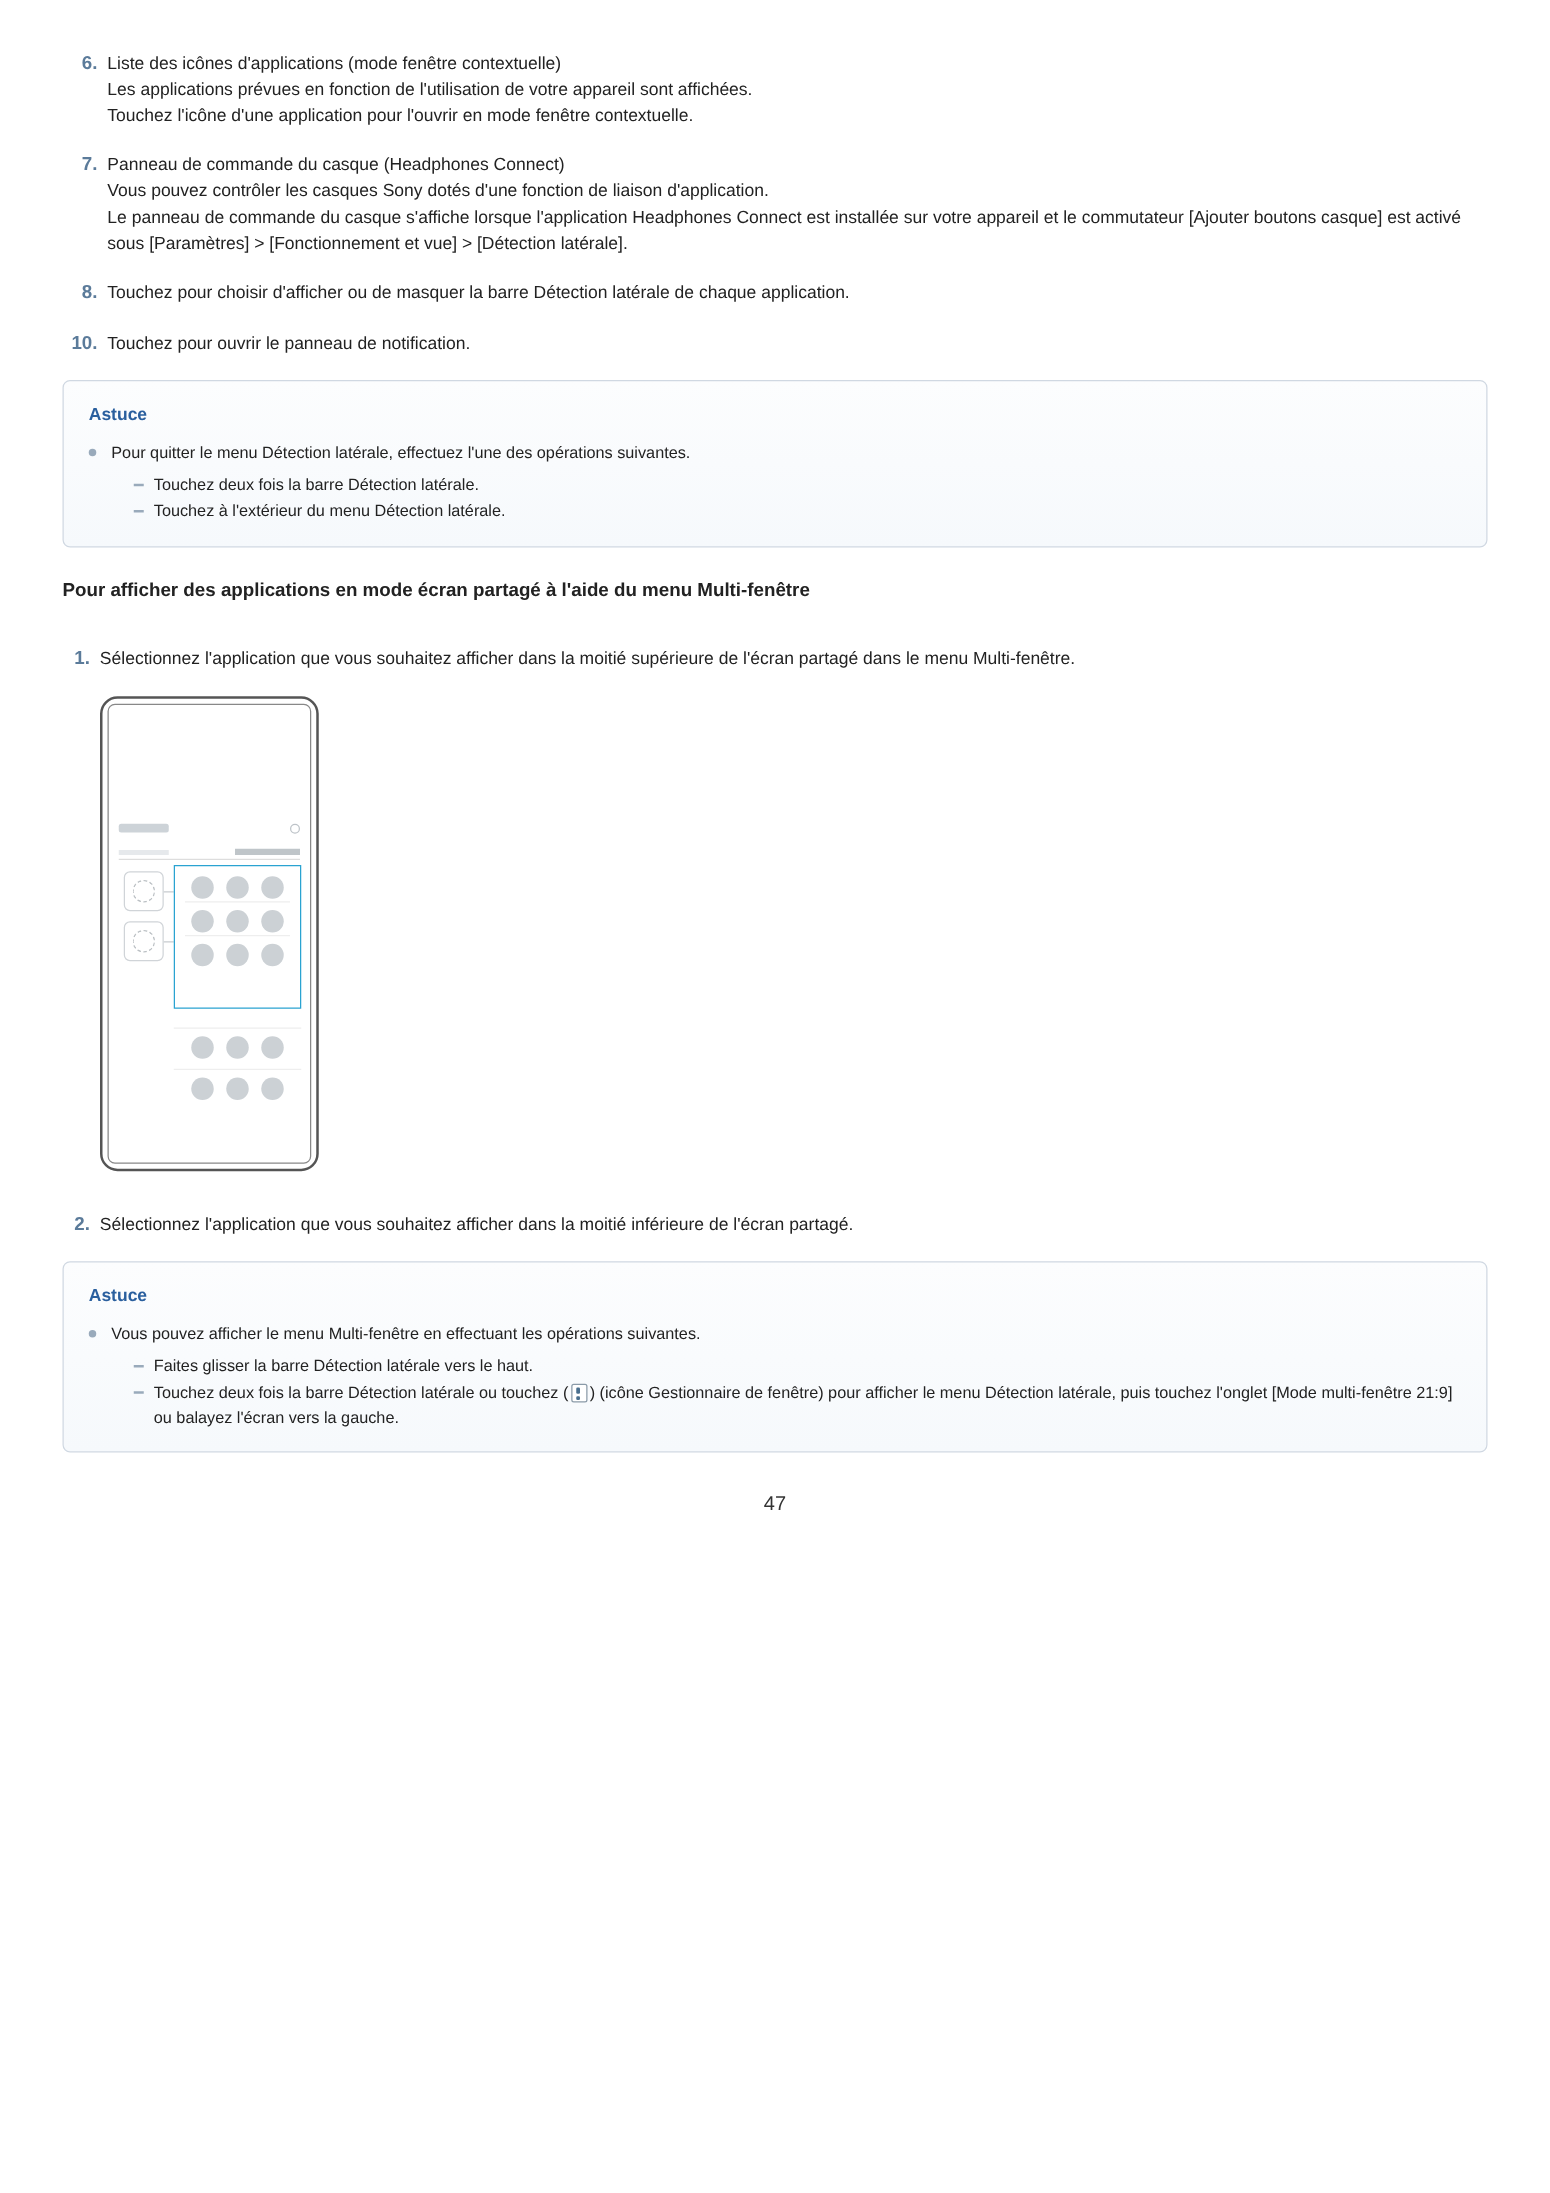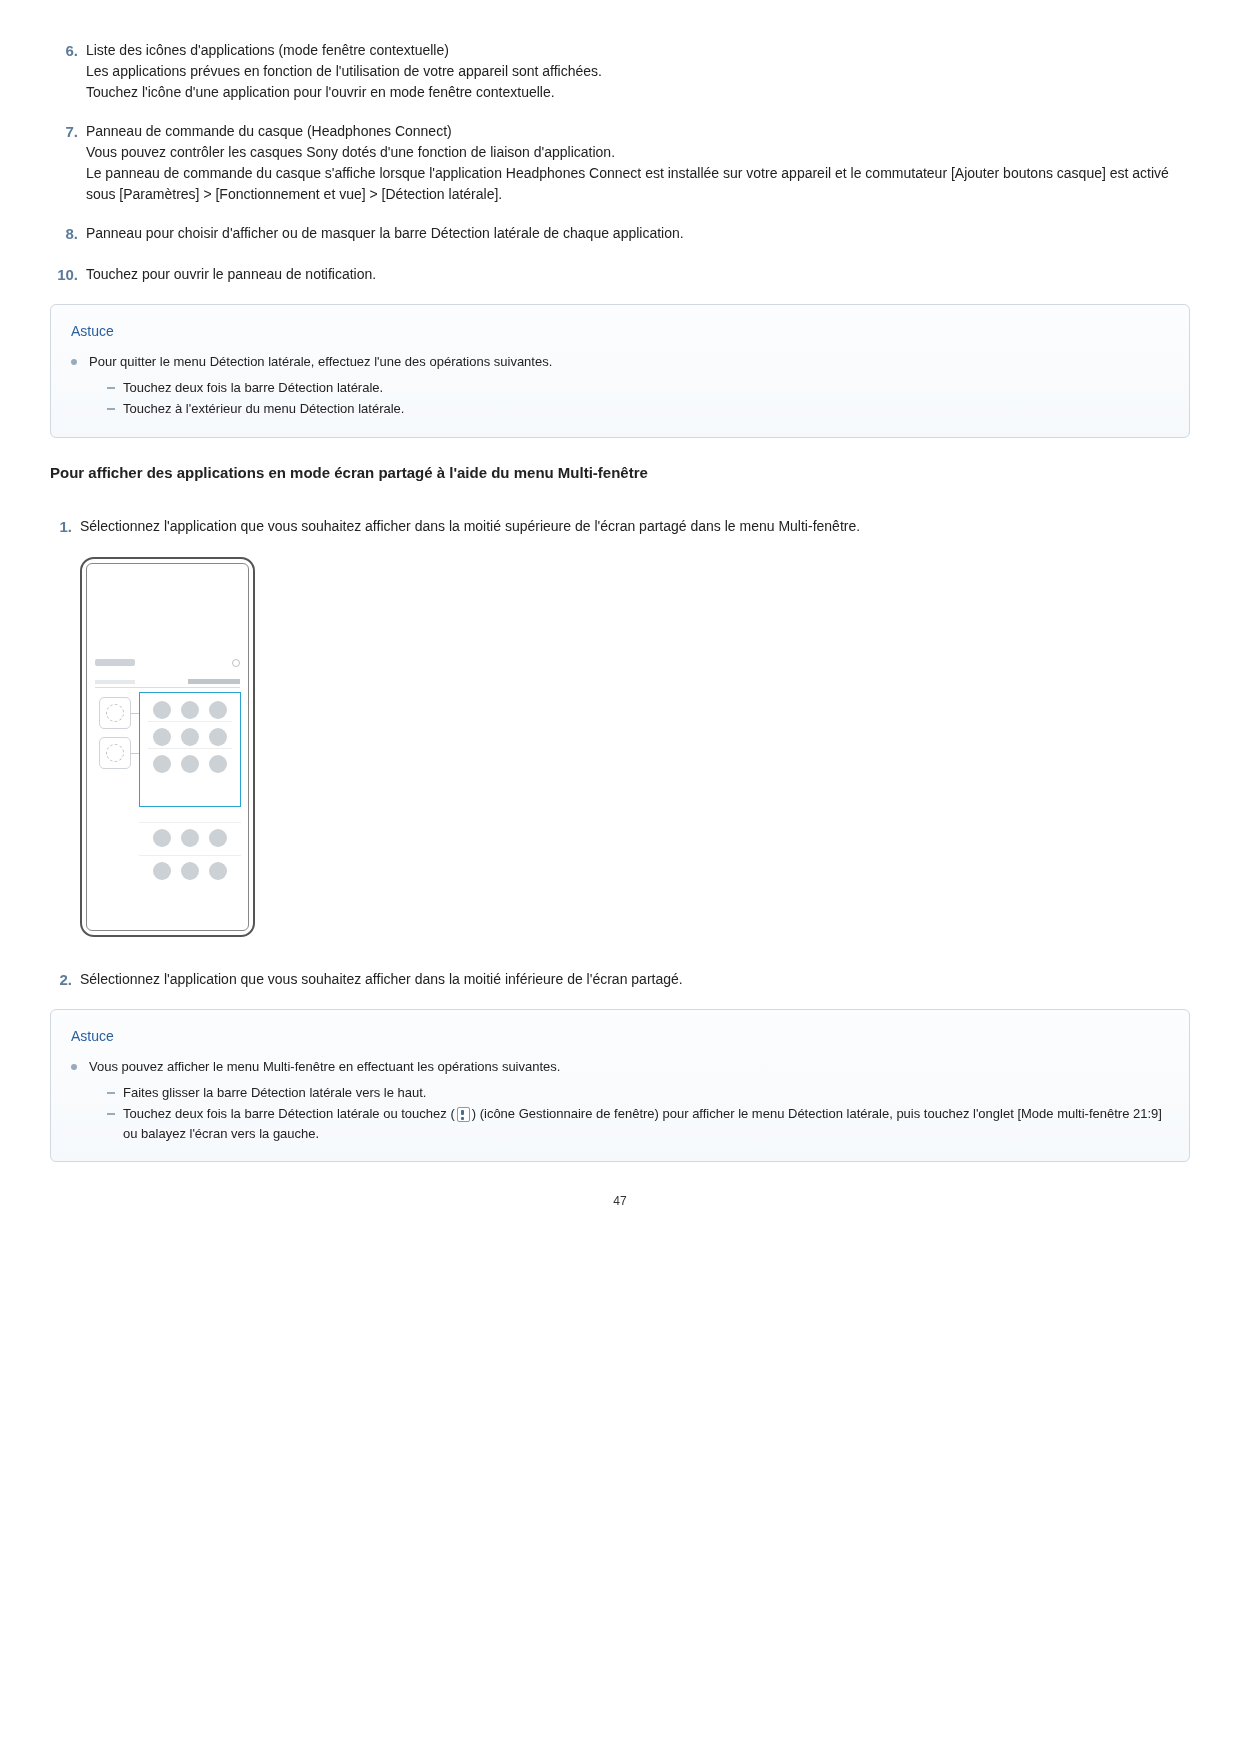--- a/index.html
+++ b/index.html
@@ -34,21 +34,21 @@
   .list-sub .body { width: calc(100% - 34px); }
   .tip-box {
     border: 1px solid #d0d8e2;
     border-radius: 6px;
     background: linear-gradient(#fcfdfe,#f6f9fc);
     padding: 16px 20px 16px 20px;
     margin: 18px 0 20px 0;
   }
   .tip-title {
     color: #2a5f9e;
-    font-weight: normal;
+    font-weight: bold;
     font-size: 14px;
     margin-bottom: 10px;
   }
   .tip-box ul.bullets {
     list-style: none;
     padding: 0;
     margin: 0;
   }
   .tip-box ul.bullets > li {
     position: relative;
@@ -248,21 +248,21 @@
   .inline-icon::after {
     content: "";
     position: absolute;
     left: 3px; bottom: 1px;
     width: 3px; height: 3px;
     background: #4a6f8e;
     border-radius: 1px;
   }
   .page-num {
     text-align: center;
-    font-size: 12px;
+    font-size: 16px;
     color: #333;
     margin-top: 30px;
   }
 </style>
 </head>
 <body>
 
 <ul class="list-main">
   <li>
     <span class="num">6.</span>
@@ -275,21 +275,21 @@
   <li>
     <span class="num">7.</span>
     <span class="body">
       <span>Panneau de commande du casque (Headphones Connect)</span><br>
       <span>Vous pouvez contrôler les casques Sony dotés d'une fonction de liaison d'application.</span><br>
       <span>Le panneau de commande du casque s'affiche lorsque l'application Headphones Connect est installée sur votre appareil et le commutateur [Ajouter boutons casque] est activé sous [Paramètres] &gt; [Fonctionnement et vue] &gt; [Détection latérale].</span>
     </span>
   </li>
   <li>
     <span class="num">8.</span>
-    <span class="body">Panneau pour choisir d'afficher ou de masquer la barre Détection latérale de chaque application.</span>
+    <span class="body">Touchez pour choisir d'afficher ou de masquer la barre Détection latérale de chaque application.</span>
   </li>
   <li>
     <span class="num">10.</span>
     <span class="body">Touchez pour ouvrir le panneau de notification.</span>
   </li>
 </ul>
 
 <div class="tip-box">
   <div class="tip-title">Astuce</div>
   <ul class="bullets">

